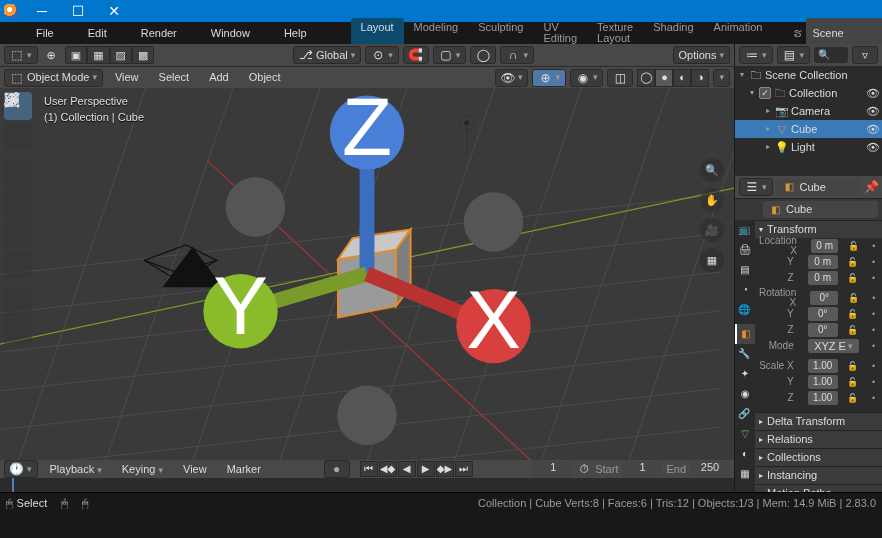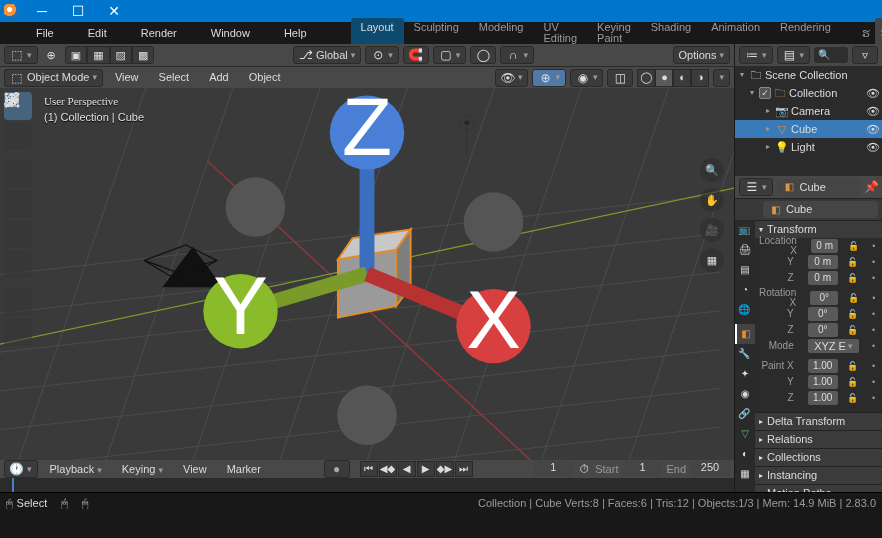--- a/index.html
+++ b/index.html
@@ -47,21 +47,21 @@
   .hdr-group .hdr-btn:first-child{border-top-left-radius:3px;border-bottom-left-radius:3px;}
   .hdr-group .hdr-btn:last-child{border-top-right-radius:3px;border-bottom-right-radius:3px;}
   .spacer{flex:1;}
   .icon{width:14px;height:14px;display:inline-flex;align-items:center;justify-content:center;font-size:12px;color:var(--text);}
   .chev{font-size:9px;color:var(--text-dim);}
   
   .vp-hdr2{height:22px;background:var(--header);display:flex;align-items:center;padding:0 4px;gap:4px;border-top:1px solid #2a2a2a;}
   
   .vp3d{flex:1;position:relative;background:#3a3a3a;overflow:hidden;}
   .vp3d svg{position:absolute;top:0;left:0;width:100%;height:100%;}
-  .overlay-text{position:absolute;top:8px;left:44px;font-size:11px;color:#e0e0e0;text-shadow:0 1px 1px #000;font-family:Liberation Serif, serif;}
+  .overlay-text{position:absolute;top:8px;left:44px;font-size:11px;color:#e0e0e0;text-shadow:0 1px 1px #000;}
   .overlay-sub{position:absolute;top:24px;left:44px;font-size:11px;color:#e0e0e0;text-shadow:0 1px 1px #000;}
   .tool-col{position:absolute;left:4px;top:4px;display:flex;flex-direction:column;gap:2px;}
   .tool-btn{width:28px;height:28px;background:#34343480;border-radius:4px;display:flex;align-items:center;justify-content:center;}
   .tool-btn.active{background:#4a6f8fcc;}
   .tool-btn svg,.tool-btn span{color:#ddd;}
   .gizmo-col{position:absolute;right:10px;top:70px;display:flex;flex-direction:column;gap:6px;}
   .gizmo-btn{width:24px;height:24px;background:#2c2c2c90;border-radius:12px;display:flex;align-items:center;justify-content:center;}
   .navgizmo{position:absolute;right:14px;top:6px;width:50px;height:50px;}
   
   .timeline{height:32px;display:flex;flex-direction:column;background:var(--panel-dark);}
@@ -121,27 +121,26 @@
 
 <div class="menubar">
   <div class="logo"></div>
   <div class="menu-item">File</div>
   <div class="menu-item">Edit</div>
   <div class="menu-item">Render</div>
   <div class="menu-item">Window</div>
   <div class="menu-item">Help</div>
   <div class="workspaces">
     <div class="ws-tab active">Layout</div>
+    <div class="ws-tab">Modeling</div>
     <div class="ws-tab">Sculpting</div>
-    <div class="ws-tab">Modeling</div>
     <div class="ws-tab">UV Editing</div>
-    <div class="ws-tab">Keying Paint</div>
+    <div class="ws-tab">Texture Layout</div>
     <div class="ws-tab">Shading</div>
     <div class="ws-tab">Animation</div>
-    <div class="ws-tab">Rendering</div>
   </div>
   <div class="scene-box">
     <span class="icon" style="color:#888">ຮ</span>
     <div class="scene-field">
         <span>Scene</span>
       </div>
     <div class="scene-btn">☐</div>
     <div class="scene-btn">✕</div>
 
   </div>
@@ -563,21 +562,21 @@
         <div class="prop-row">
             <span class="prop-label">Mode</span>
             <div class="prop-field" style="width:68px">
               <span>XYZ E</span>
               <span class="chev" style="margin-left:2px">▾</span>
             </div>
             <span class="prop-lock">•</span>
           </div>
         <div style="height:4px"></div>
         <div class="prop-row">
-            <span class="prop-label">Paint X</span>
+            <span class="prop-label">Scale X</span>
             <div class="prop-field">1.00</div>
             <span class="prop-lock">🔓</span>
             <span class="prop-lock">•</span>
           </div>
         <div class="prop-row">
             <span class="prop-label">Y</span>
             <div class="prop-field">1.00</div>
             <span class="prop-lock">🔓</span>
             <span class="prop-lock">•</span>
           </div>

